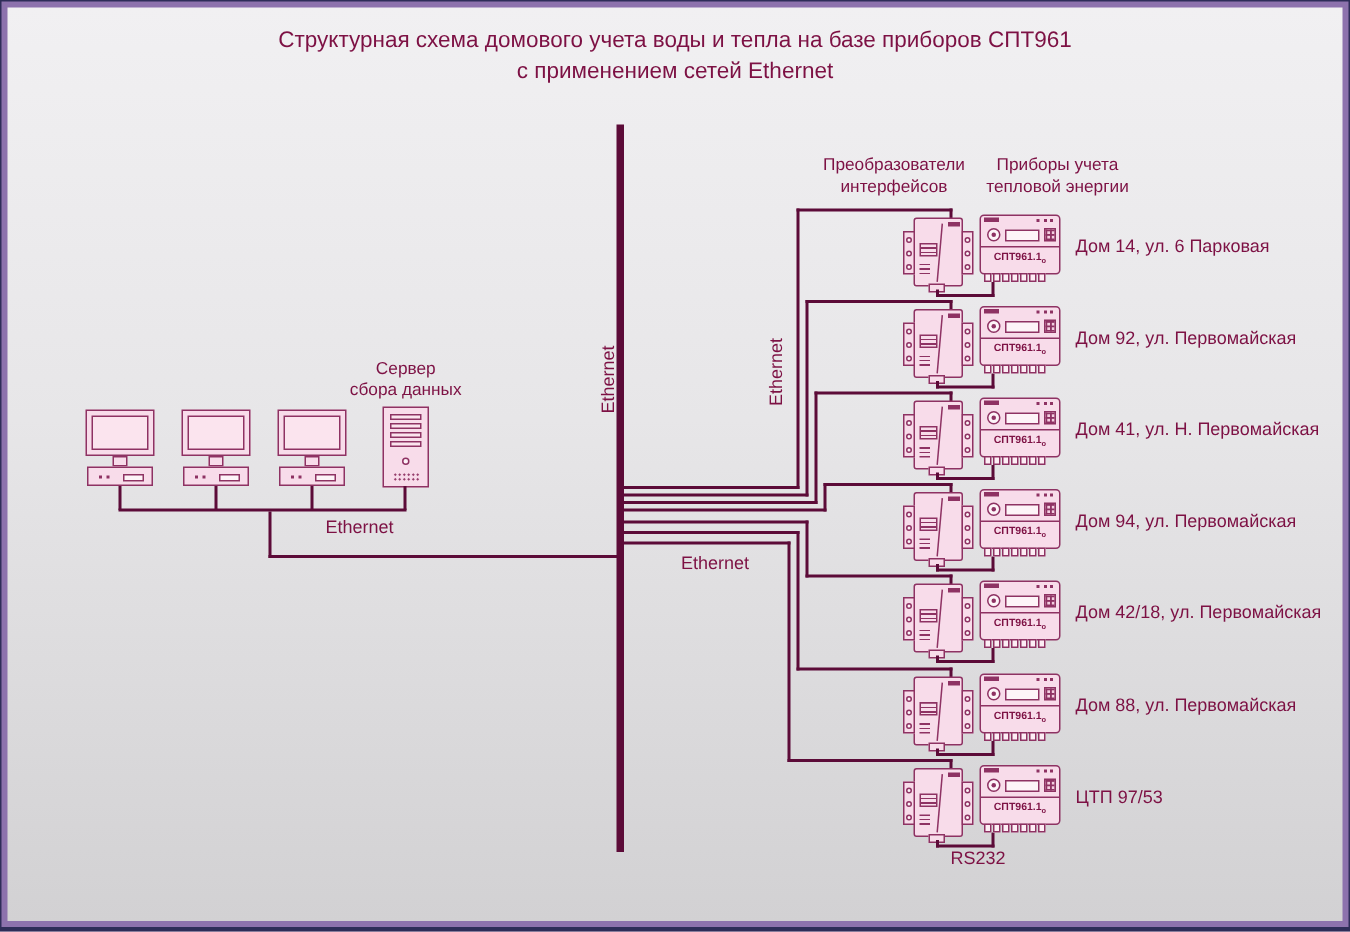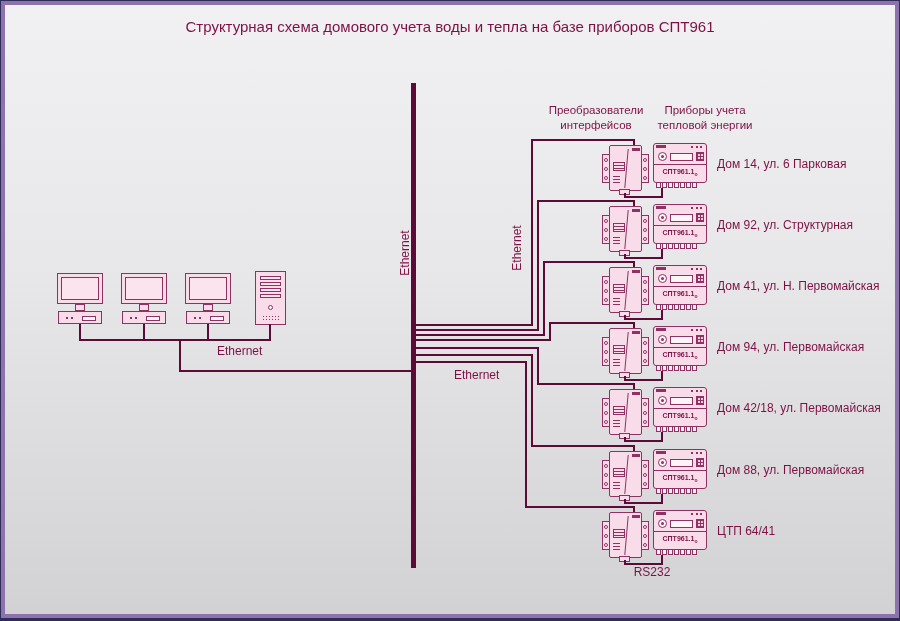--- a/index.html
+++ b/index.html
@@ -91,20 +91,21 @@
   .address{position:absolute;left:712px;top:12px;font-size:12px;color:var(--ink);white-space:nowrap;}
 </style>
 </head>
 <body>
 
 <div class="page">
   <div class="canvas" id="canvas">
 
     <div class="title">
       <div>Структурная схема домового учета воды и тепла на базе приборов СПТ961</div>
+      <div>с применением сетей Ethernet</div>
     </div>
 
     <div class="col-header" style="left:640px;">
       <div>Приборы учета</div>
       <div>тепловой энергии</div>
     </div>
     <div class="col-header" style="left:531px;">
       <div>Преобразователи</div>
       <div>интерфейсов</div>
     </div>
@@ -136,20 +137,24 @@
           <div class="screen"></div>
         </div>
       <div class="stand" style="left:198px;top:299px;"></div>
       <div class="sysunit" style="left:181px;top:306px;">
         <span class="dot" style="left:7px;"></span>
         <span class="dot" style="left:12px;"></span>
         <span class="drive"></span>
       </div>
     </div>
 
+    <div class="srv-label">
+      <div>Сервер</div>
+      <div>сбора данных</div>
+    </div>
     <div class="server">
       <div class="slot" style="top:4px;"></div>
       <div class="slot" style="top:10px;"></div>
       <div class="slot" style="top:16px;"></div>
       <div class="slot" style="top:22px;"></div>
       <div class="btn"></div>
       <div class="vents"></div>
     </div>
 
     <div class="wire" style="left:74px;top:334px;width:192px;height:2px;"></div>
@@ -260,21 +265,21 @@
             <i></i>
             <i></i>
             <i></i>
             <i></i>
             <i></i>
             <i></i>
             <i></i>
           </div>
     </div>
 
-    <div class="address">Дом 92, ул. Структурная</div>
+    <div class="address">Дом 92, ул. Первомайская</div>
   </div>
       <div class="wire" style="left: 411px; top: 324px; width: 123px; height: 2px;"></div>
       <div class="wire" style="left: 532px; top: 195px; width: 2px; height: 131px;"></div>
       <div class="wire" style="left: 532px; top: 195px; width: 98px; height: 2px;"></div>
       <div class="row" style="top: 262px;">
 
     <div class="wire" style="left:628px;top:-6px;width:2px;height:7px;"></div>
 
     <div class="converter">
       <div class="cv-body"></div>
@@ -520,19 +525,19 @@
             <i></i>
             <i></i>
             <i></i>
             <i></i>
             <i></i>
             <i></i>
             <i></i>
           </div>
     </div>
 
-    <div class="address">ЦТП 64/41</div>
+    <div class="address">ЦТП 97/53</div>
   </div>
       <div class="wire" style="left: 411px; top: 356px; width: 111px; height: 2px;"></div>
       <div class="wire" style="left: 520px; top: 356px; width: 2px; height: 147px;"></div>
       <div class="wire" style="left: 520px; top: 501px; width: 110px; height: 2px;"></div>
     </div>
 </div>
 
 </body></html>

